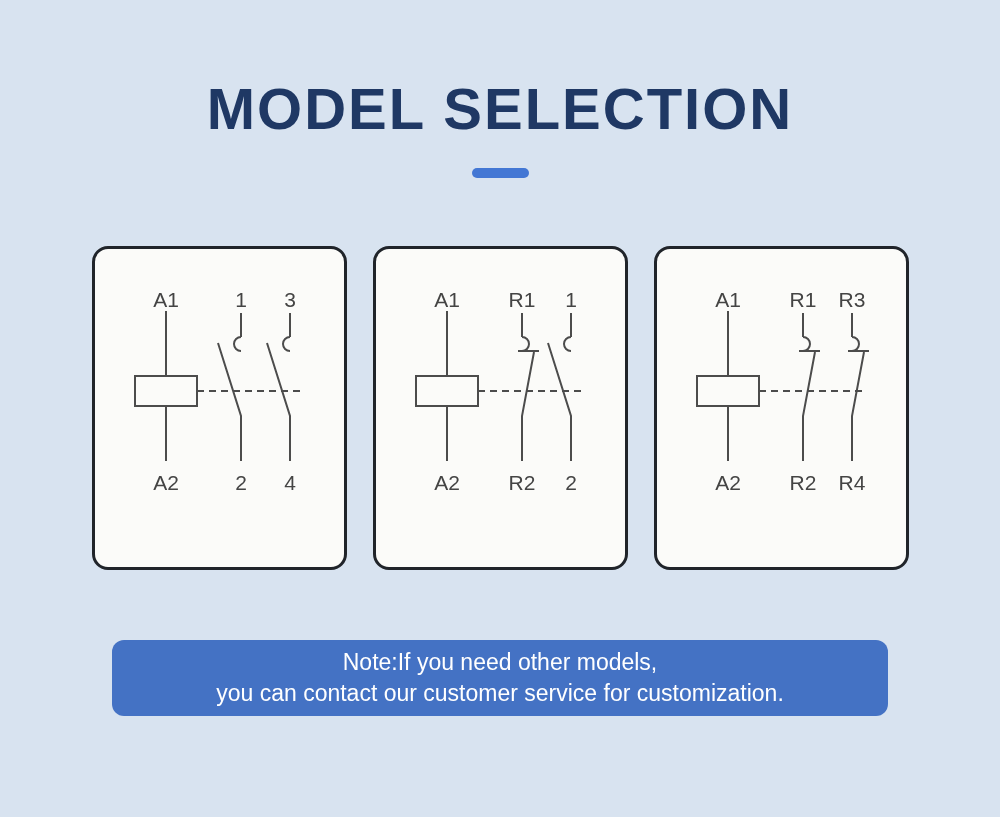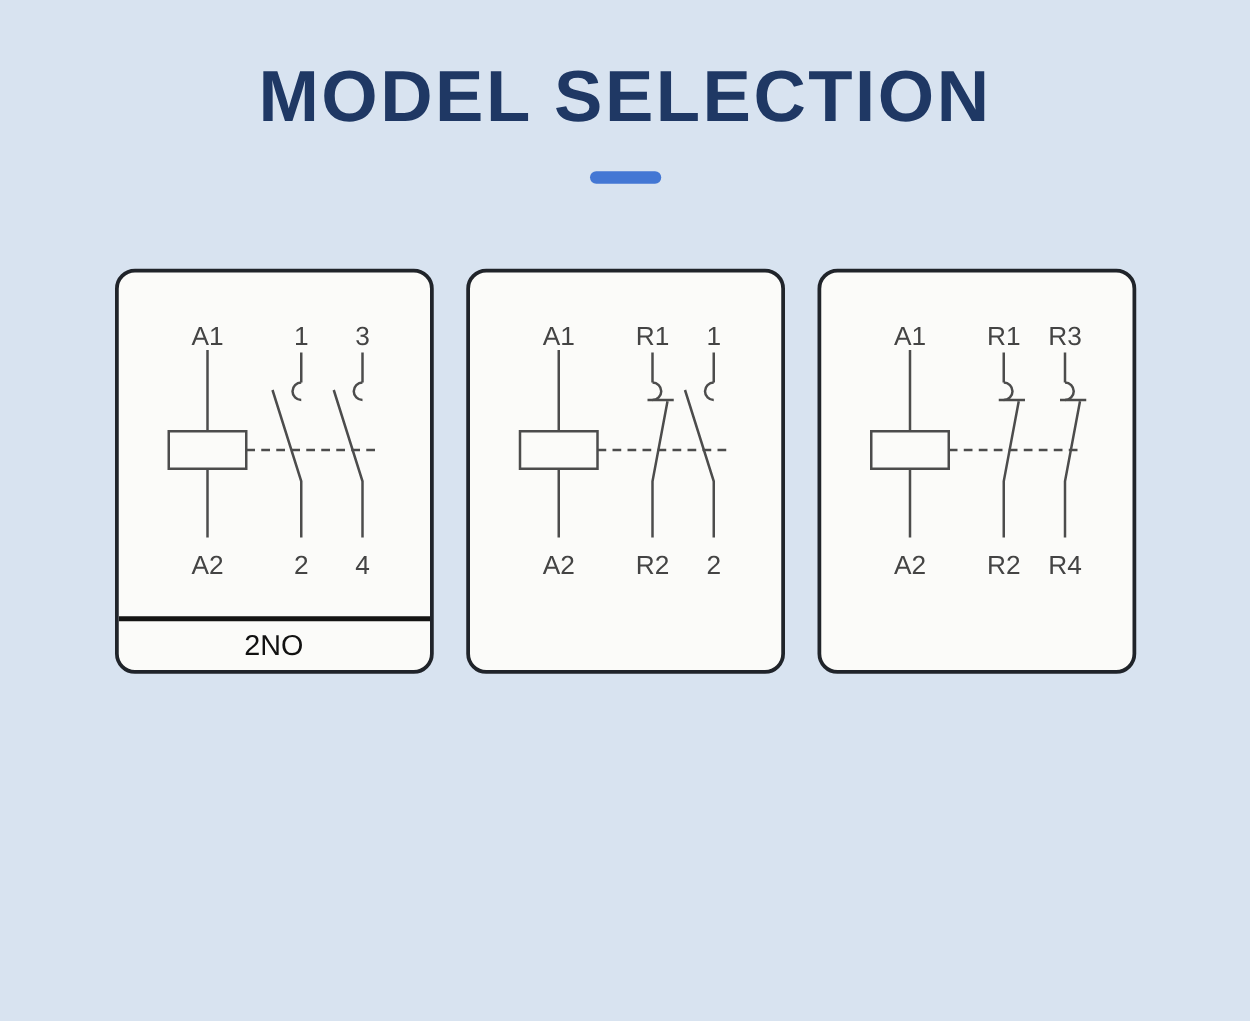--- a/index.html
+++ b/index.html
@@ -16,21 +16,21 @@
   }
   html,body{margin:0;padding:0;}
   body{
     width:1000px;height:817px;
     background:var(--background);
     font-family:"Liberation Sans",sans-serif;
     overflow:hidden;
   }
   .page{width:1000px;height:817px;position:relative;}
   .title{
-    margin:0;padding-top:49px;
+    margin:0;padding-top:80px;
     text-align:center;
     font-size:58px;line-height:58px;
     font-weight:bold;
     letter-spacing:2px;
     color:var(--title);
   }
   .accent-dash{
     width:57px;height:10px;border-radius:5px;
     background:var(--accent_dash);
     margin:30px auto 0 auto;
@@ -39,21 +39,21 @@
     margin-top:68px;
     display:flex;
     justify-content:center;
     gap:26px;
   }
   .card{
     width:249px;height:318px;
     background:var(--card_background);
     border:3px solid var(--card_border);
     border-radius:16px;
-    display:flex;flex-direction:column;
+    display:flex;flex-direction:row;
     overflow:hidden;
   }
   .diagram{height:275px;flex:none;}
   .diagram svg{display:block;width:100%;height:275px;}
   .diagram line,.diagram path,.diagram rect{
     stroke:var(--diagram_stroke);
     stroke-width:2;
     fill:none;
   }
   .diagram line.dashed{stroke-dasharray:7 5;}
@@ -163,14 +163,18 @@
             <line x1="191" y1="102" x2="212" y2="102"></line>
             <path d="M 207 103 L 195 167 L 195 212"></path>
             <text x="195" y="58" text-anchor="middle">R3</text>
             <text x="195" y="241" text-anchor="middle">R4</text>
           </svg>
         </div>
     </div>
 
   </div>
 
+  <div class="note">
+    <div>Note:If you need other models,</div>
+    <div>you can contact our customer service for customization.</div>
+  </div>
 
 </div>
 
 </body></html>

